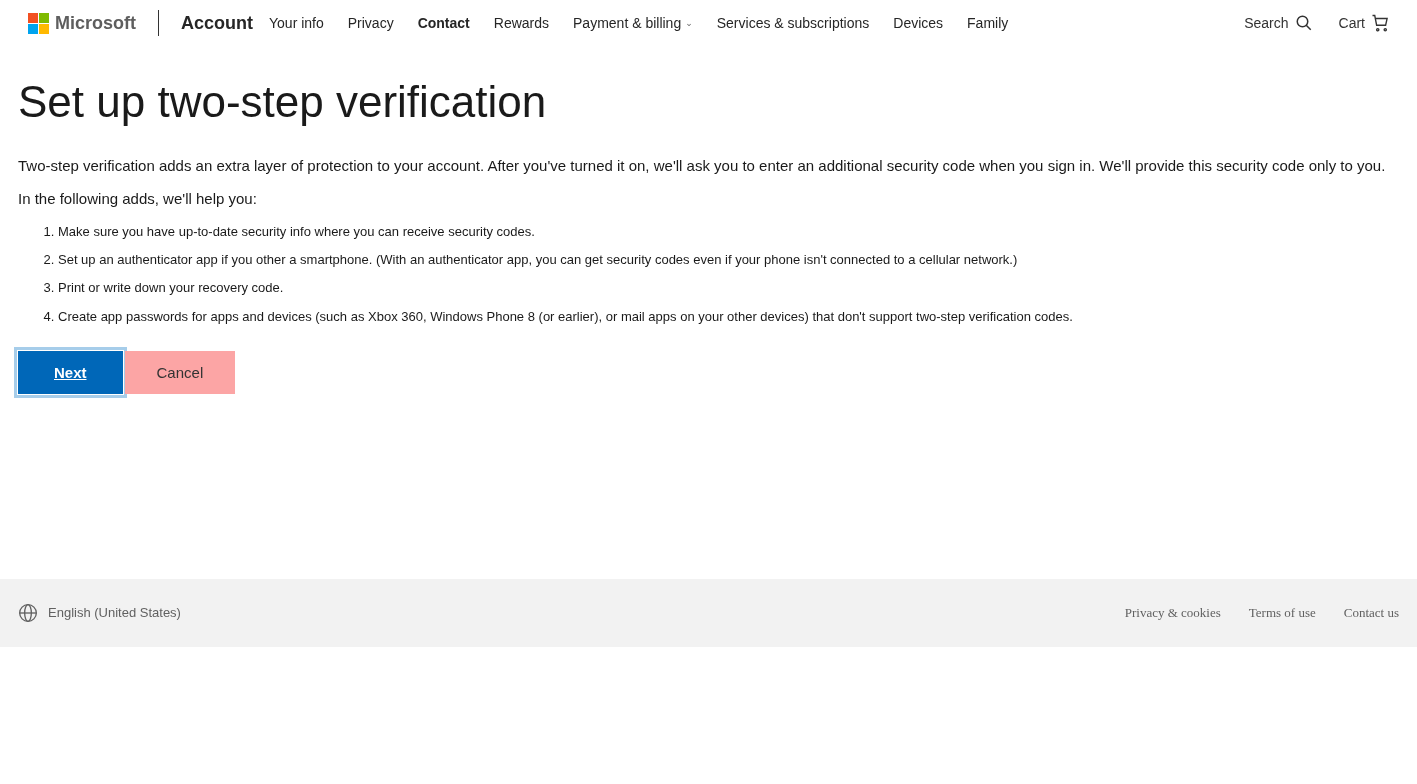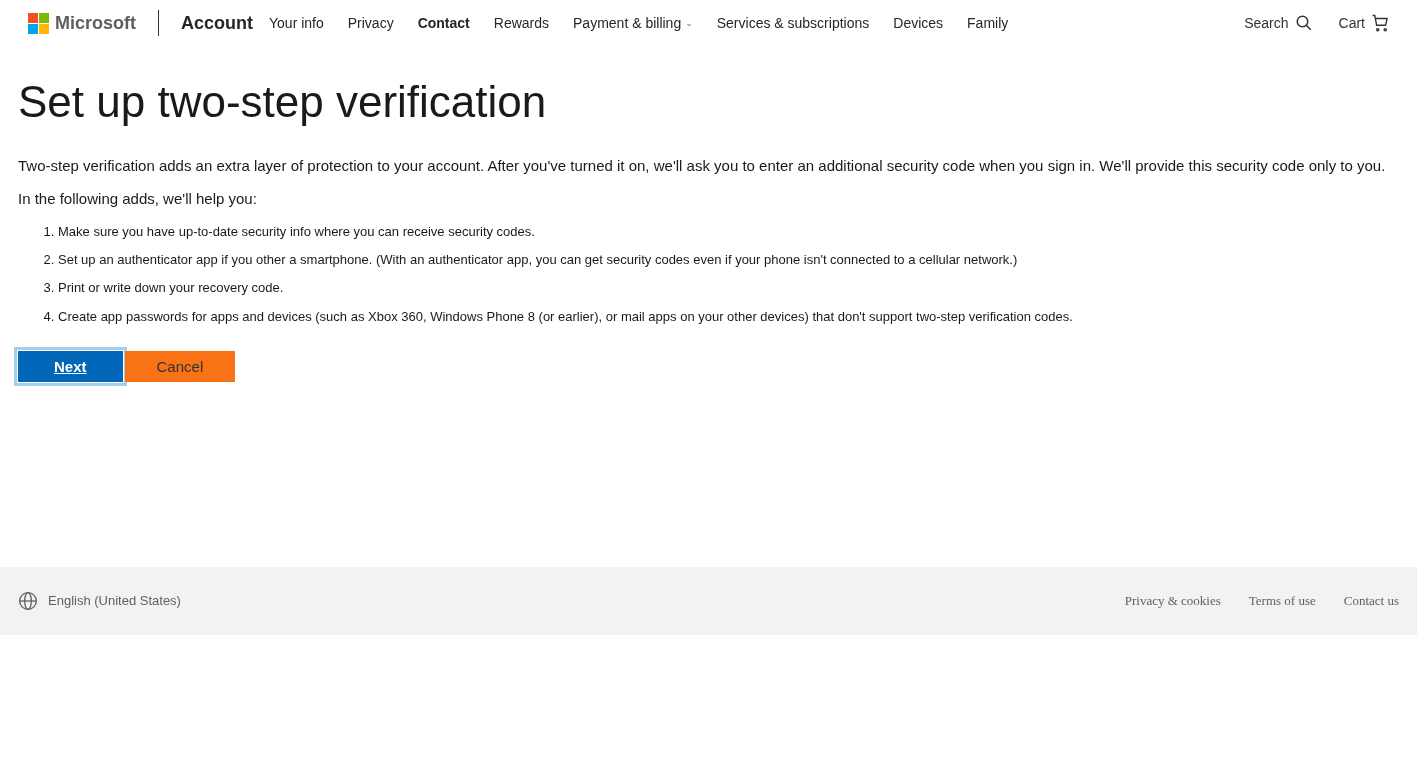--- a/index.html
+++ b/index.html
@@ -129,24 +129,24 @@
       border: none;
       padding: 7px 36px;
       font-size: 15px;
       text-decoration: underline;
       cursor: pointer;
       outline: 3px solid #a6cdea;
       outline-offset: 1px;
       font-weight: 600;
     }
     .btn-cancel {
-      background: #f97316;
+      background: #fca5a5;
       color: #333;
       border: none;
-      padding: 7px 32px;
+      padding: 13px 32px;
       font-size: 15px;
       cursor: pointer;
     }
     .footer {
       background: #f2f2f2;
       padding: 24px 18px;
       display: flex;
       align-items: center;
       margin-top: 135px;
       gap: 48px;

